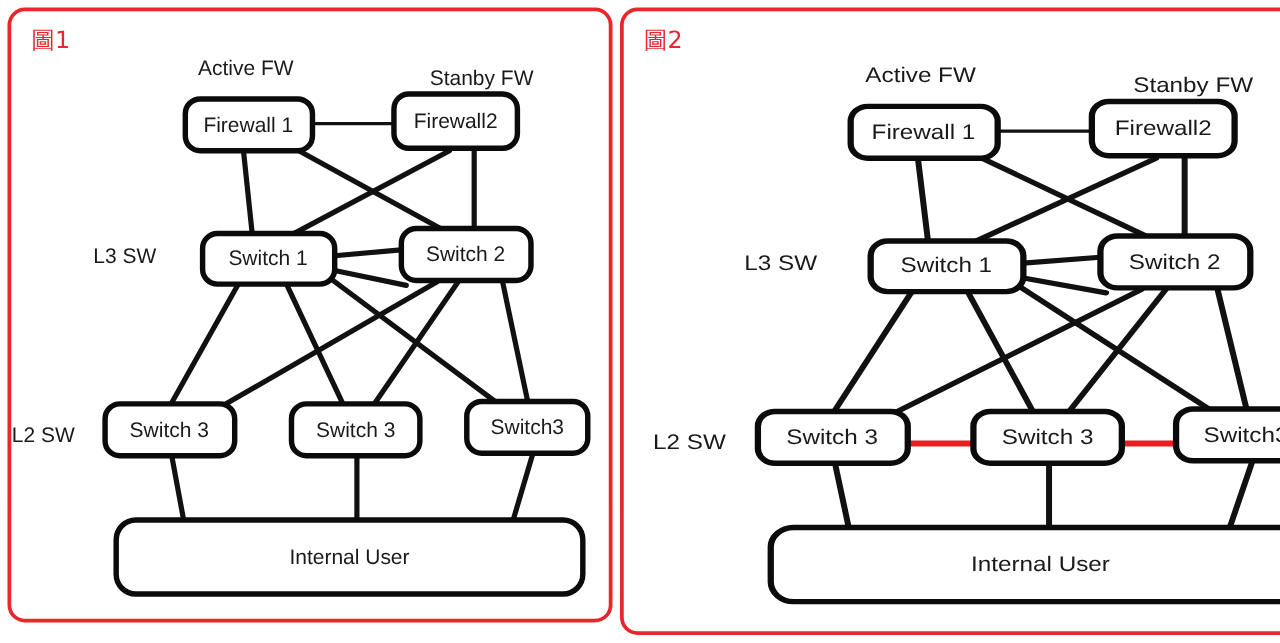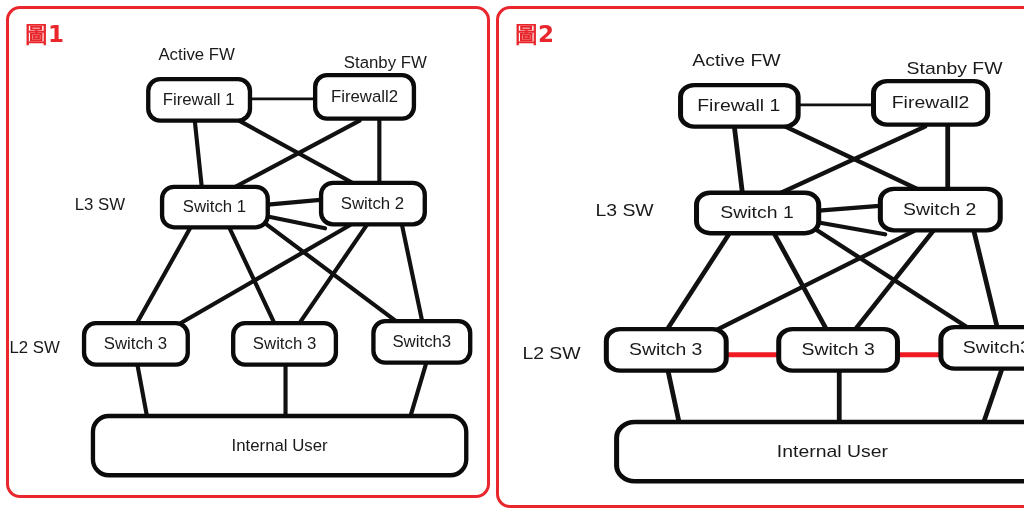--- a/index.html
+++ b/index.html
@@ -35,25 +35,25 @@
   #panel-2 {
     left: 496px;
     top: 6px;
     width: 602px;
     height: 502px;
   }
   .panel-tag {
     position: absolute;
     left: 16px;
     top: 14px;
-    font-size: 23px;
+    font-size: 19px;
     line-height: 1;
     color: #e8262b;
     font-family: "DejaVu Sans", sans-serif;
-    font-weight: 700;
+    font-weight: 400;
     letter-spacing: 0px;
     white-space: nowrap;
   }
   .diagram-svg {
     position: absolute;
     left: 0;
     top: 0;
     width: 100%;
     height: 100%;
     overflow: visible;

